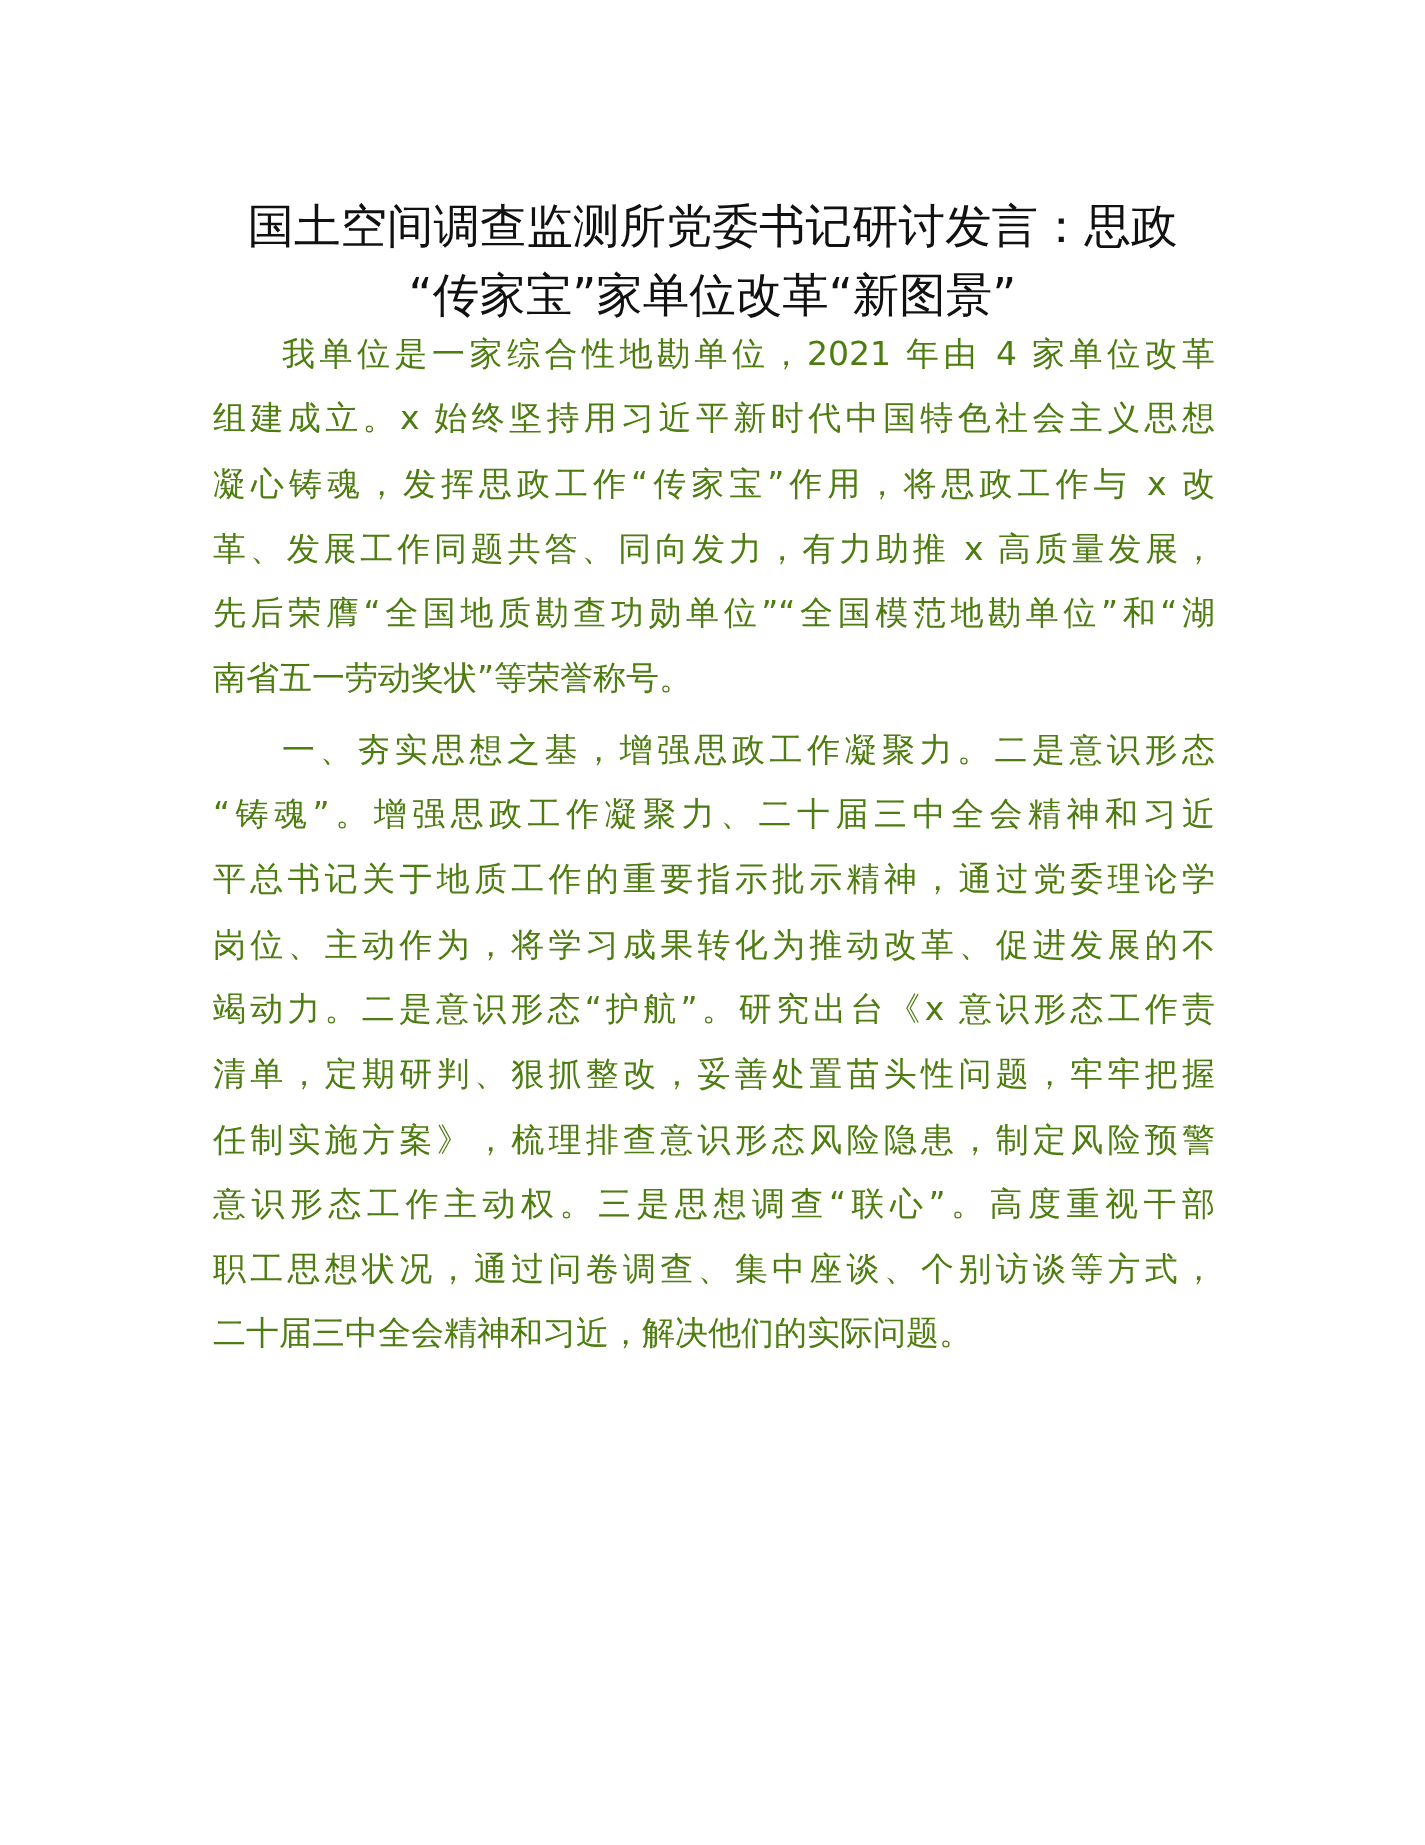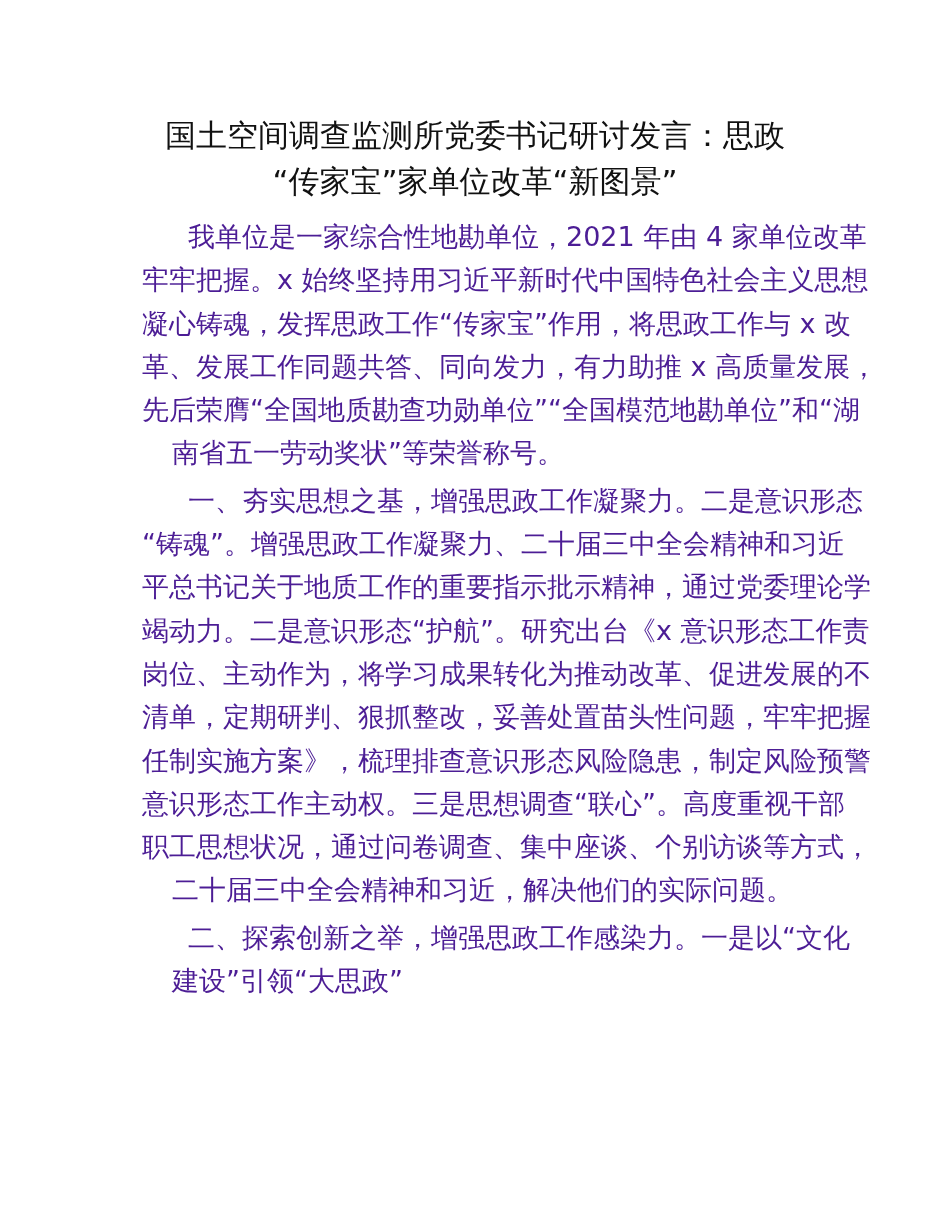--- a/index.html
+++ b/index.html
@@ -20,91 +20,86 @@
       left: 0;
       top: 0;
       width: 950px;
       height: 1230px;
       background: #ffffff;
     }
     .title {
       position: absolute;
       left: 100px;
       width: 750px;
-      top: 112px;
+      top: 128px;
       text-align: center;
       font-size: 31px;
       line-height: 46px;
       color: #111111;
       letter-spacing: 0px;
     }
     .title .tline {
       display: block;
       white-space: nowrap;
     }
     .body-text {
       position: absolute;
       left: 142px;
       width: 668px;
       top: 215px;
-      font-size: 27px;
-      color: #4c1d95;
+      font-size: 22px;
+      color: #4d7c0f;
     }
     .para {
       margin: 0;
     }
     .line {
       display: block;
       height: 43.3px;
       line-height: 43.3px;
       white-space: nowrap;
       text-align: justify;
       text-align-last: justify;
     }
     .line.last {
       text-align-last: left;
-      margin-left: 30px;
     }
     .line.indent {
       padding-left: 46px;
     }
   </style>
 </head>
 <body>
 
 <div class="page">
 
   <div class="title">
     <span class="tline">国土空间调查监测所党委书记研讨发言：思政</span>
     <span class="tline">“传家宝”家单位改革“新图景”</span>
   </div>
 
   <div class="body-text">
 
     <div class="para" style="margin-bottom:2px;">
       <span class="line indent">我单位是一家综合性地勘单位，2021 年由 4 家单位改革</span>
-      <span class="line">牢牢把握。x 始终坚持用习近平新时代中国特色社会主义思想</span>
+      <span class="line">组建成立。x 始终坚持用习近平新时代中国特色社会主义思想</span>
       <span class="line">凝心铸魂，发挥思政工作“传家宝”作用，将思政工作与 x 改</span>
       <span class="line">革、发展工作同题共答、同向发力，有力助推 x 高质量发展，</span>
       <span class="line">先后荣膺“全国地质勘查功勋单位”“全国模范地勘单位”和“湖</span>
       <span class="line last">南省五一劳动奖状”等荣誉称号。</span>
     </div>
 
     <div class="para" style="margin-top:4px;">
       <span class="line indent">一、夯实思想之基，增强思政工作凝聚力。二是意识形态</span>
       <span class="line">“铸魂”。增强思政工作凝聚力、二十届三中全会精神和习近</span>
       <span class="line">平总书记关于地质工作的重要指示批示精神，通过党委理论学</span>
+      <span class="line">岗位、主动作为，将学习成果转化为推动改革、促进发展的不</span>
       <span class="line">竭动力。二是意识形态“护航”。研究出台《x 意识形态工作责</span>
-      <span class="line">岗位、主动作为，将学习成果转化为推动改革、促进发展的不</span>
       <span class="line">清单，定期研判、狠抓整改，妥善处置苗头性问题，牢牢把握</span>
       <span class="line">任制实施方案》，梳理排查意识形态风险隐患，制定风险预警</span>
       <span class="line">意识形态工作主动权。三是思想调查“联心”。高度重视干部</span>
       <span class="line">职工思想状况，通过问卷调查、集中座谈、个别访谈等方式，</span>
       <span class="line last">二十届三中全会精神和习近，解决他们的实际问题。</span>
     </div>
 
-    <div class="para" style="margin-top:4px;">
-      <span class="line indent">二、探索创新之举，增强思政工作感染力。一是以“文化</span>
-      <span class="line last">建设”引领“大思政”</span>
-    </div>
 
   </div>
 </div>
 
 </body></html>

